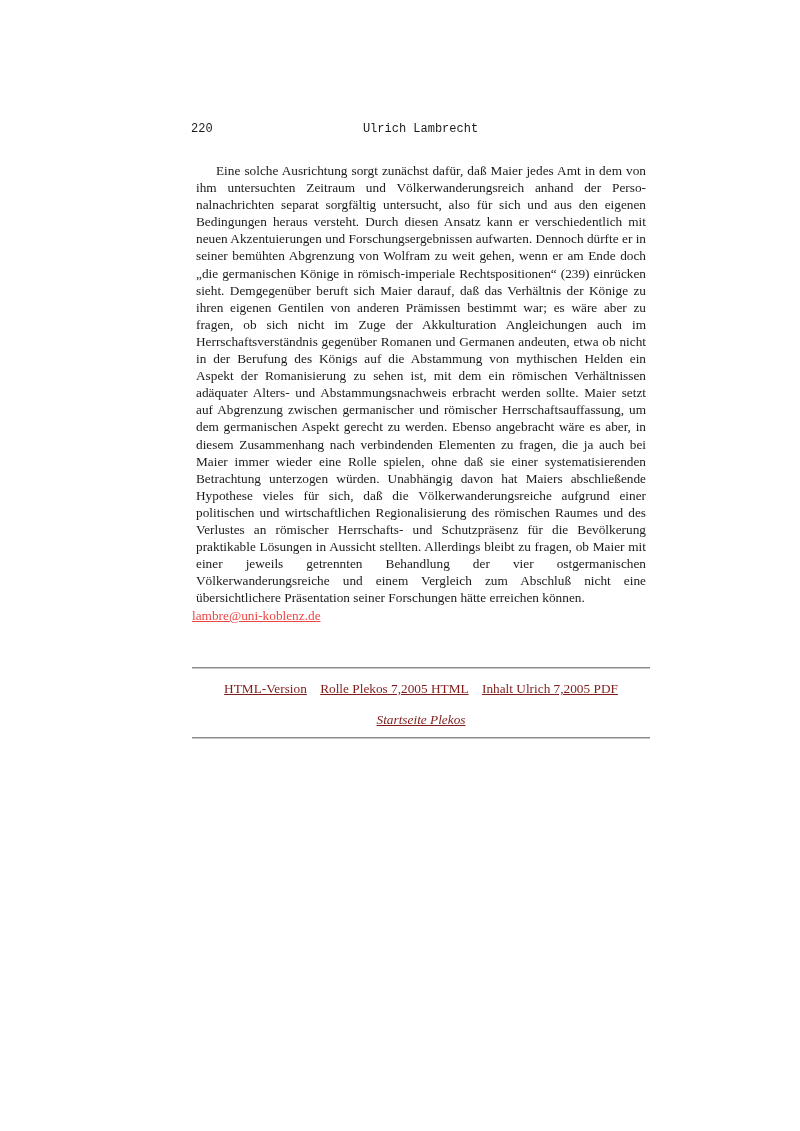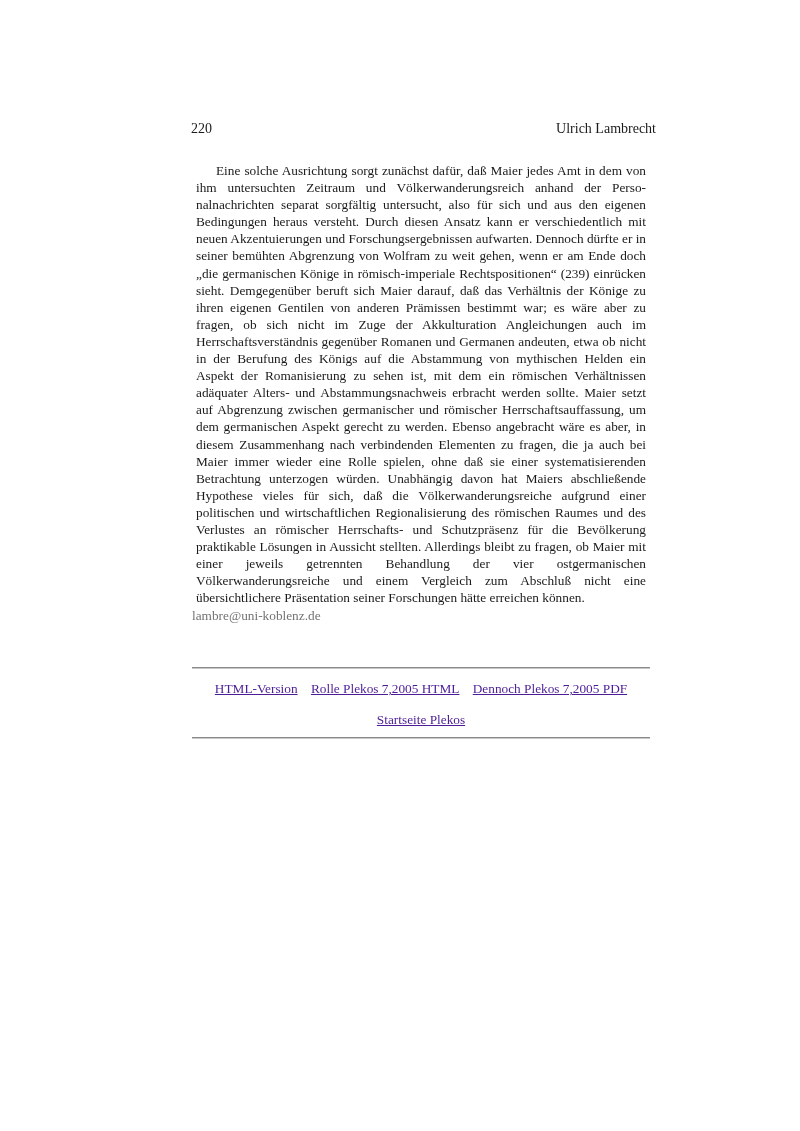--- a/index.html
+++ b/index.html
@@ -19,33 +19,34 @@
       position: absolute;
       left: 0; top: 0;
       width: 800px; height: 1131px;
     }
     .header {
       position: absolute;
       top: 120px;
       left: 191px;
       width: 459px;
       height: 18px;
-      font-size: 14px;
+      font-size: 12px;
       line-height: 18px;
+      font-family: Liberation Mono, monospace;
     }
     .page-number {
       position: absolute;
       left: 0;
       top: 0;
     }
     .running-head {
       position: absolute;
-      left: 6px;
+      left: 0;
       width: 100%;
-      text-align: right;
+      text-align: center;
       top: 0;
     }
     .body-text {
       position: absolute;
       top: 158px;
       left: 192px;
       width: 458px;
       font-size: 13.3px;
       line-height: 17.1px;
       text-align: justify;
@@ -57,21 +58,22 @@
     }
     .signature {
       position: absolute;
       top: 607px;
       left: 192px;
       width: 458px;
       font-size: 13.3px;
       line-height: 17.1px;
     }
     .signature a {
-      color: #737373;
+      color: #ef4444;
+      text-decoration: underline;
     }
     .rule {
       position: absolute;
       left: 192px;
       width: 458px;
       height: 0;
       border-top: 1px solid #8a8a8a;
       border-bottom: 1px solid #c8c8c8;
     }
     .rule.top { top: 667px; }
@@ -82,23 +84,23 @@
       left: 192px;
       width: 458px;
       font-size: 13.3px;
       line-height: 17px;
       text-align: center;
     }
     .nav-row {
       display: block;
       text-align: center;
     }
-    .nav-row.second { margin-top: 14px; }
+    .nav-row.second { margin-top: 14px; font-style: italic; }
     .nav a {
-      color: #4c1d95;
+      color: #7f1d1d;
       text-decoration: underline;
       margin: 0 5px;
     }
   </style>
 </head>
 <body>
 
 <div class="page">
 
   <div class="header">
@@ -113,21 +115,21 @@
   <div class="signature">
     <div><a>lambre@uni-koblenz.de</a></div>
   </div>
 
   <div class="rule top"></div>
 
   <div class="nav">
     <span class="nav-row">
       <a>HTML-Version</a>
       <a>Rolle Plekos 7,2005 HTML</a>
-      <a>Dennoch Plekos 7,2005 PDF</a>
+      <a>Inhalt Ulrich 7,2005 PDF</a>
     </span>
     <span class="nav-row second">
       <a>Startseite Plekos</a>
     </span>
   </div>
 
   <div class="rule bottom"></div>
 
 </div>
 

